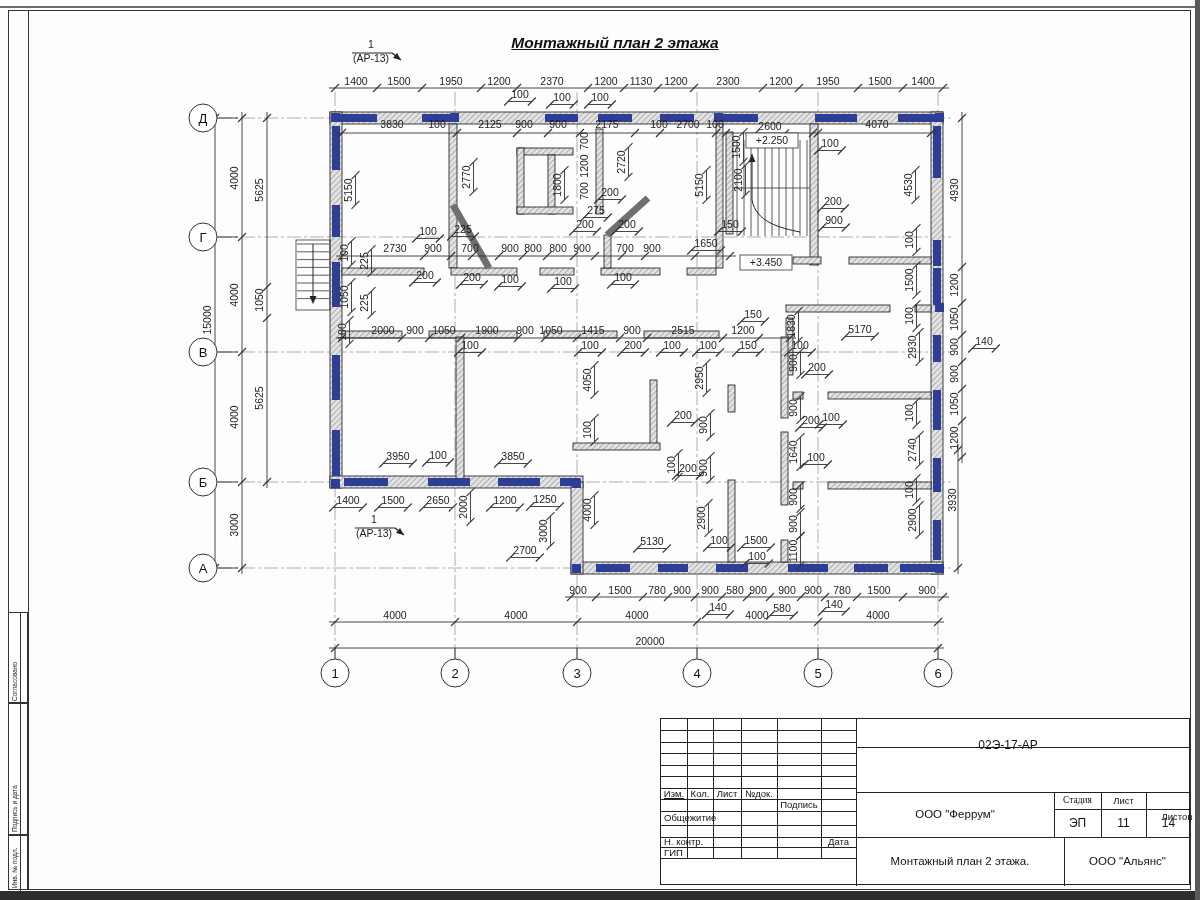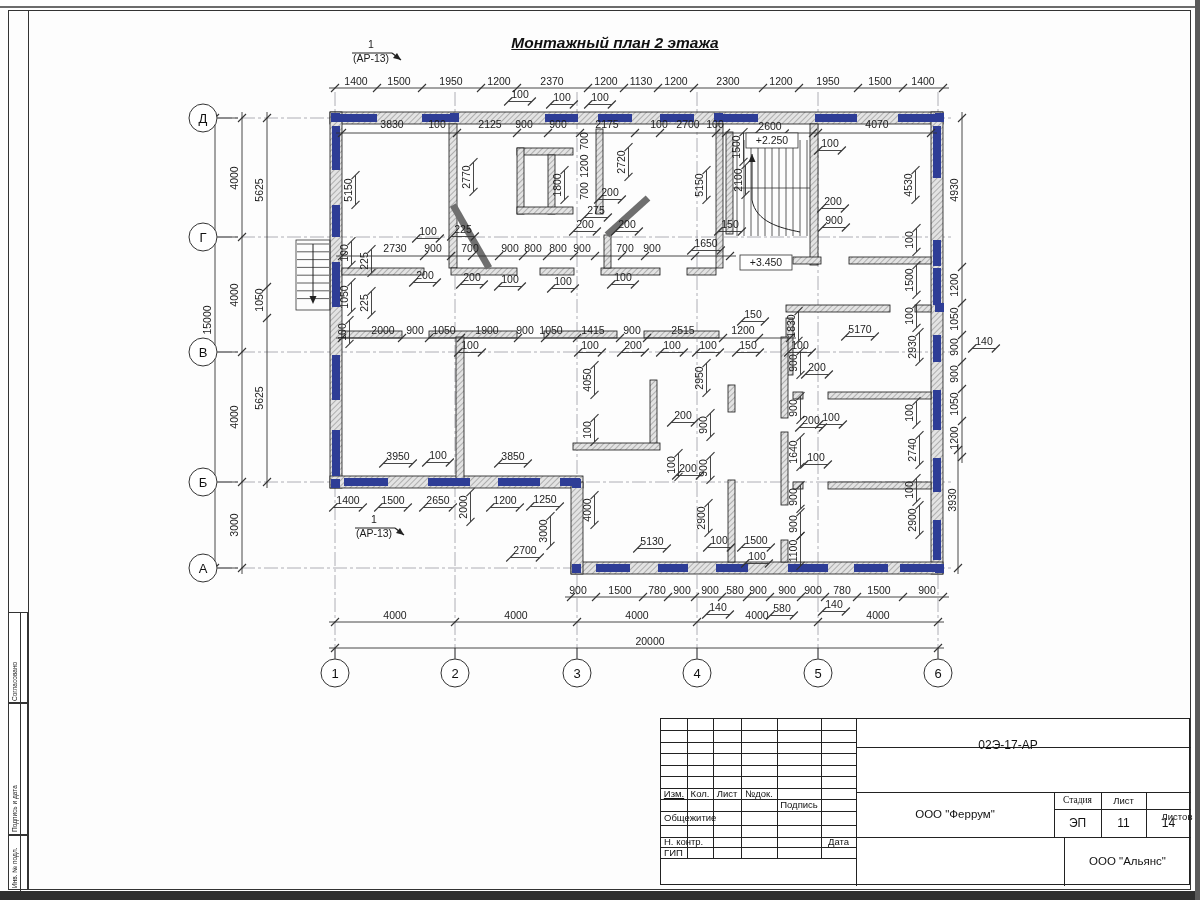--- a/index.html
+++ b/index.html
@@ -824,20 +824,21 @@
     <div class="cell small left" style="left:0;top:128px;width:80px;height:11px;">ГИП</div>
 
     <div class="cell" style="left:195px;top:0;width:304px;height:28px;font-size:12px;margin-top:12px;">02Э-17-АР</div>
     <div class="cell" style="left:195px;top:73px;width:198px;height:45px;font-size:11.5px;">ООО "Феррум"</div>
     <div class="cell small" style="left:393px;top:73px;width:47px;height:17px;font-family:Liberation Serif, serif;">Стадия</div>
     <div class="cell small" style="left:440px;top:73px;width:45px;height:17px;">Лист</div>
     <div class="cell small" style="left:485px;top:73px;width:62px;height:17px;margin-top:16px;">Листов</div>
     <div class="cell" style="left:393px;top:90px;width:47px;height:28px;font-size:12px;">ЭП</div>
     <div class="cell" style="left:440px;top:90px;width:45px;height:28px;font-size:12px;">11</div>
     <div class="cell" style="left:485px;top:90px;width:45px;height:28px;font-size:12px;">14</div>
+    <div class="cell" style="left:195px;top:118px;width:208px;height:49px;font-size:11.5px;">Монтажный план 2 этажа.</div>
     <div class="cell" style="left:403px;top:118px;width:127px;height:49px;font-size:11.5px;">ООО "Альянс"</div>
   </div>
 
   <div class="side-box" style="left:8px;top:612px;width:20px;height:91px;">
     <div class="side-div" style="left:11px;top:0;height:91px;"></div>
     <div class="side-label" style="left:2px;top:88px;">Согласовано</div>
   </div>
   <div class="side-box" style="left:8px;top:703px;width:20px;height:132px;">
     <div class="side-div" style="left:11px;top:0;height:132px;"></div>
     <div class="side-label" style="left:2px;top:128px;">Подпись и дата</div>

